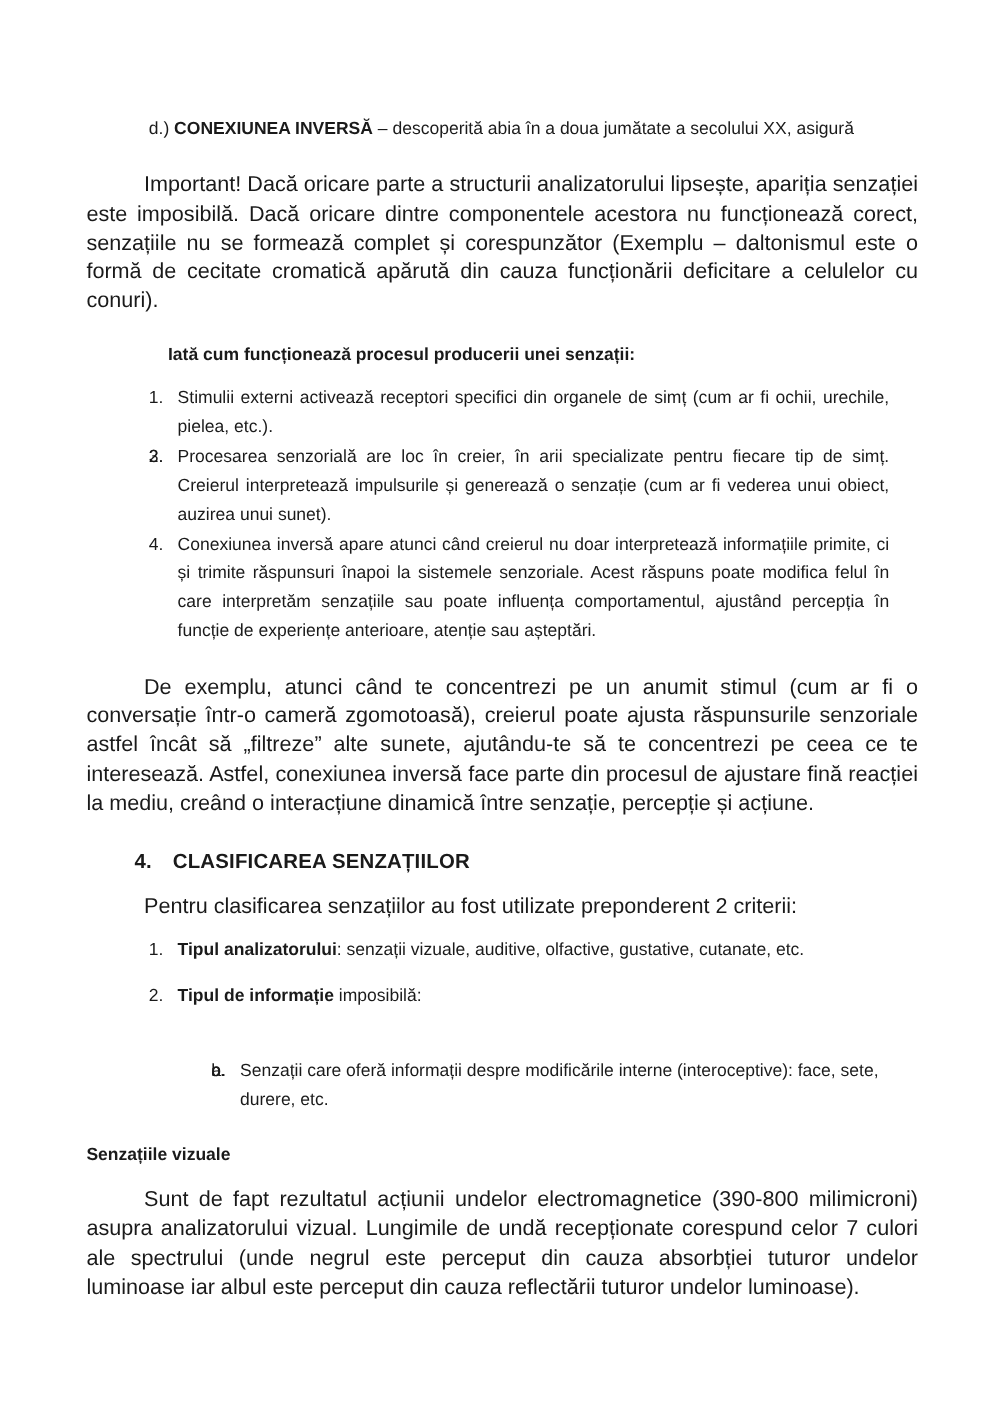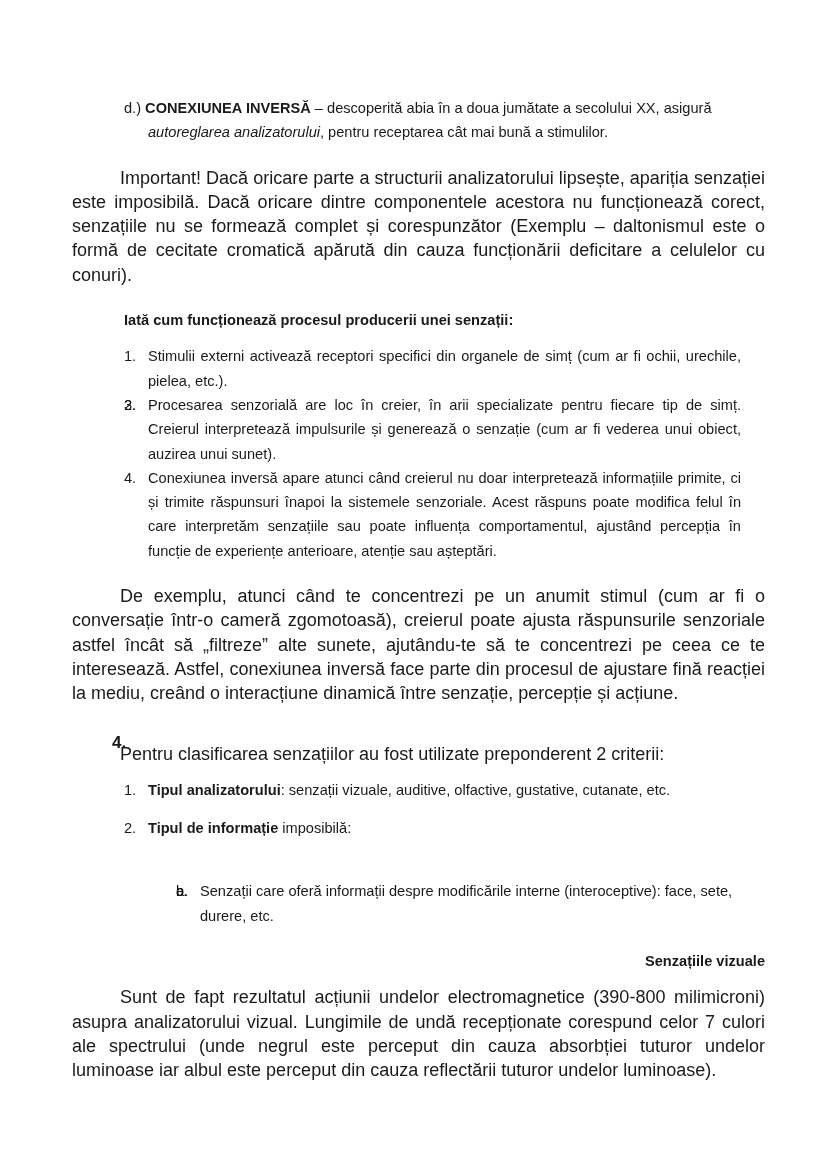--- a/index.html
+++ b/index.html
@@ -64,21 +64,21 @@
   }
   .lettered-block .line2 {
     padding-left: 24px;
   }
 
   b, strong { font-weight: bold; }
   i, em { font-style: italic; }
 
   
   .subhead-bold {
-    margin-left: 52px;
+    margin-left: 68px;
     font-size: 14.6px;
     line-height: 24.3px;
     font-weight: bold;
     text-align: left;
   }
 
   
   .numlist {
     margin: 0;
     padding: 0;
@@ -150,33 +150,32 @@
     left: 0;
     top: 0;
     font-weight: bold;
   }
 
   
   .minor-heading {
     font-size: 14.6px;
     line-height: 24.3px;
     font-weight: bold;
-    text-align: right;
+    text-align: left;
     margin: 0;
   }
 </style>
 </head>
 <body>
 
 <div class="page">
   <div class="content">
 
     <div class="lettered-block">
       <div class="line1"><span>d.)</span>&nbsp;<b>CONEXIUNEA INVERSĂ</b><span> – descoperită abia în a doua jumătate a secolului XX, asigură</span></div>
-      <div class="line2"><i>autoreglarea analizatorului</i><span>, pentru receptarea cât mai bună a stimulilor.</span></div>
     </div>
 
     <div class="spacer-md"></div>
 
     <p class="para indent-first">Important! Dacă oricare parte a structurii analizatorului lipsește, apariția senzației este imposibilă. Dacă oricare dintre componentele acestora nu funcționează corect, senzațiile nu se formează complet și corespunzător (Exemplu – daltonismul este o formă de cecitate cromatică apărută din cauza funcționării deficitare a celulelor cu conuri).</p>
 
     <div class="spacer-md"></div>
 
     <div class="subhead-bold">Iată cum funcționează procesul producerii unei senzații:</div>
 
@@ -201,20 +200,21 @@
     </ol>
 
     <div class="spacer-md"></div>
 
     <p class="para indent-first">De exemplu, atunci când te concentrezi pe un anumit stimul (cum ar fi o conversație într-o cameră zgomotoasă), creierul poate ajusta răspunsurile senzoriale astfel încât să „filtreze” alte sunete, ajutându-te să te concentrezi pe ceea ce te interesează. Astfel, conexiunea inversă face parte din procesul de ajustare fină reacției la mediu, creând o interacțiune dinamică între senzație, percepție și acțiune.</p>
 
     <div class="spacer-lg"></div>
 
     <div class="section-heading">
       <span class="marker">4.</span>
+      <span>CLASIFICAREA SENZAȚIILOR</span>
     </div>
 
     <div class="spacer-sm"></div>
 
     <p class="para indent-first">Pentru clasificarea senzațiilor au fost utilizate preponderent 2 criterii:</p>
 
     <div class="spacer-sm"></div>
 
     <ol class="numlist loose">
       <li class="noj">

